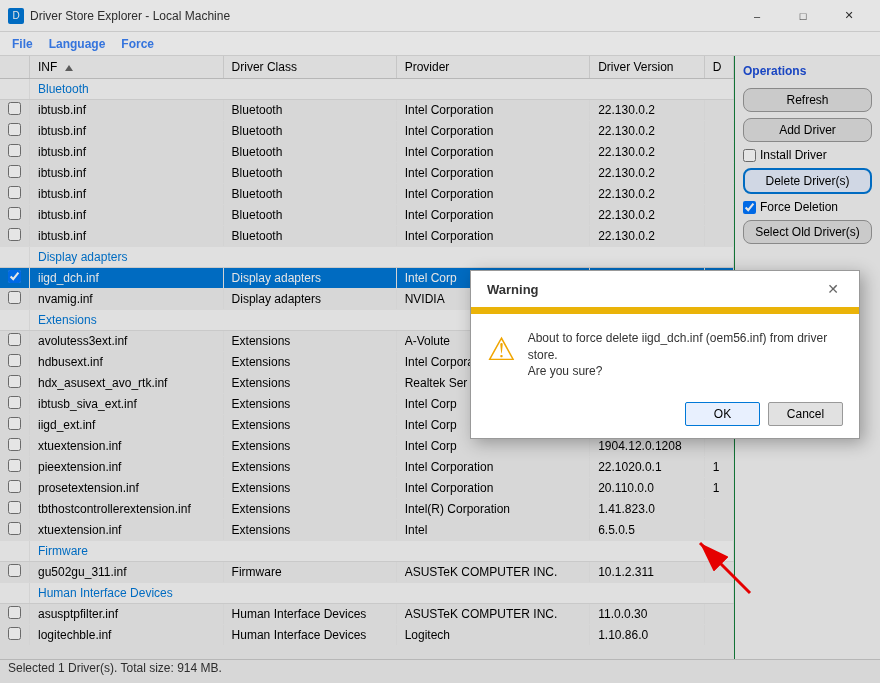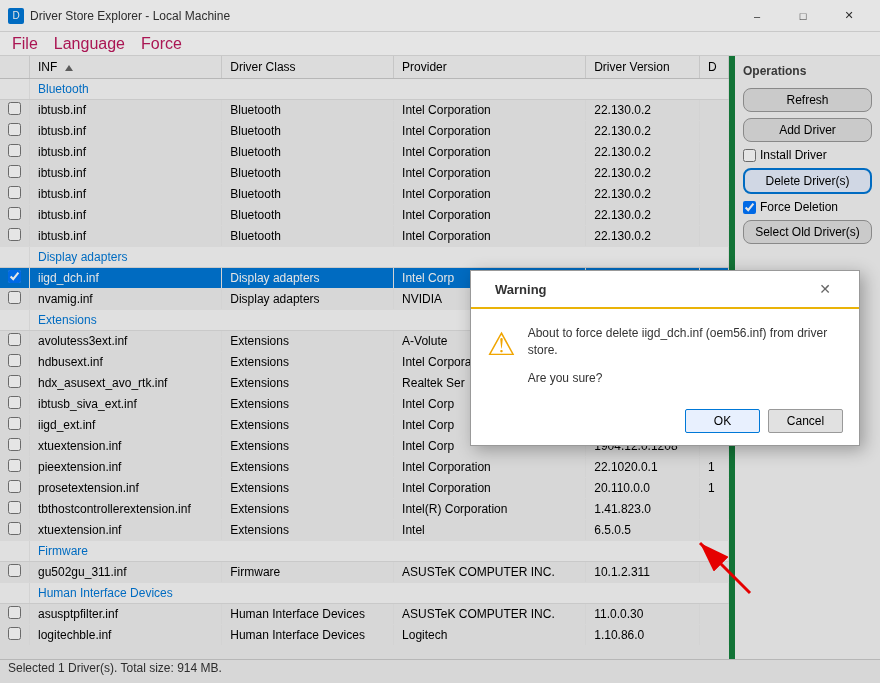--- a/index.html
+++ b/index.html
@@ -62,38 +62,39 @@
       background: #fff;
       height: 24px;
       display: flex;
       align-items: center;
       padding: 0 4px;
       border-bottom: 1px solid #e0e0e0;
     }
     .menu-item {
       padding: 2px 8px;
       cursor: pointer;
-      font-size: 16px;
-      color: #be185d;
+      font-size: 12px;
+      color: #3b82f6;
       border-radius: 2px;
+      font-weight: bold;
     }
 
     
     .main-layout {
       display: flex;
       height: calc(683px - 32px - 24px - 24px);
     }
 
     
     .table-panel {
       flex: 1;
       overflow: hidden;
       display: flex;
       flex-direction: column;
-      border-right: 6px solid #15803d;
+      border-right: 1px solid #15803d;
     }
 
     .table-container {
       flex: 1;
       overflow-y: auto;
       overflow-x: auto;
     }
 
     table {
       width: 100%;
@@ -150,21 +151,21 @@
       background: #f5f5f5;
       display: flex;
       flex-direction: column;
       gap: 6px;
     }
 
     .ops-title {
       font-size: 12px;
       font-weight: bold;
       margin-bottom: 4px;
-      color: #404040;
+      color: #1d4ed8;
     }
 
     .ops-btn {
       width: 100%;
       padding: 4px 8px;
       background: #e1e1e1;
       border: 1px solid #999;
       border-radius: 8px;
       cursor: pointer;
       font-size: 12px;
@@ -223,25 +224,25 @@
       box-shadow: 4px 4px 16px rgba(0,0,0,0.3);
       width: 390px;
       border-radius: 0;
       position: absolute;
       top: 270px;
       left: 470px;
     }
 
     .dialog-title-bar {
       background: #fff;
-      padding: 8px 24px;
+      padding: 8px 16px;
       display: flex;
       align-items: center;
       justify-content: space-between;
-      border-bottom: 2px solid #eab308;
+      border-bottom: 7px solid #eab308;
     }
 
     .dialog-title {
       font-size: 13px;
       font-weight: bold;
       color: #333;
     }
 
     .dialog-close {
       width: 20px;
@@ -269,21 +270,21 @@
       flex-shrink: 0;
     }
 
     .dialog-content {
       flex: 1;
     }
 
     .dialog-message {
       font-size: 12px;
       color: #333;
-      margin-bottom: 12px;
+      margin-bottom: 0;
       line-height: 1.4;
     }
 
     .dialog-question {
       font-size: 12px;
       color: #333;
     }
 
     .dialog-footer {
       padding: 8px 16px 12px;

